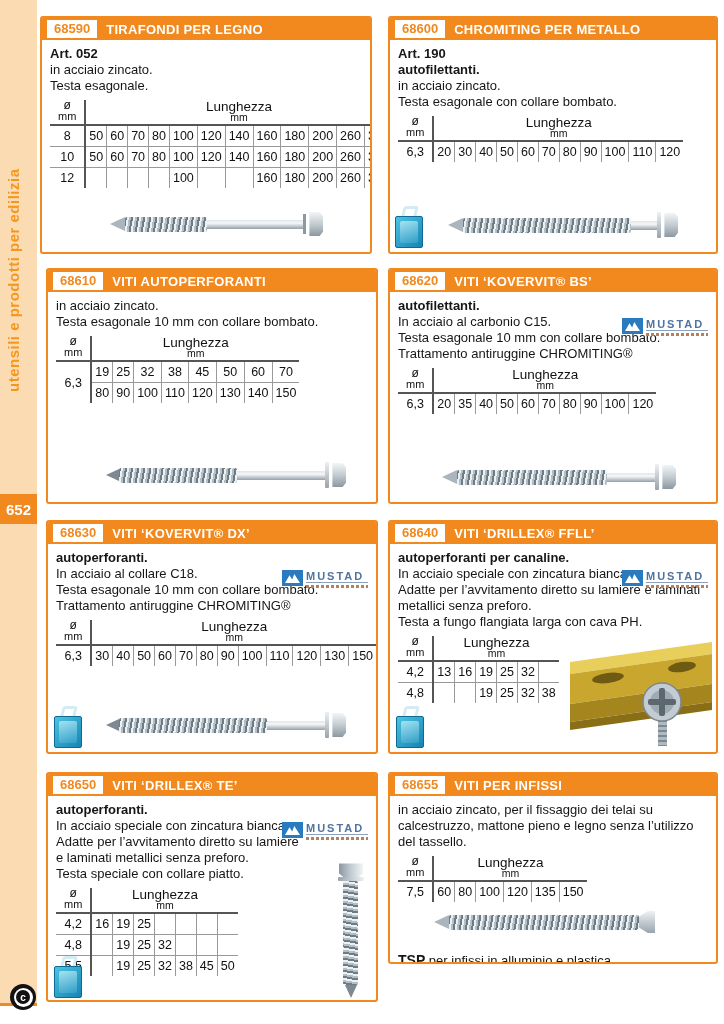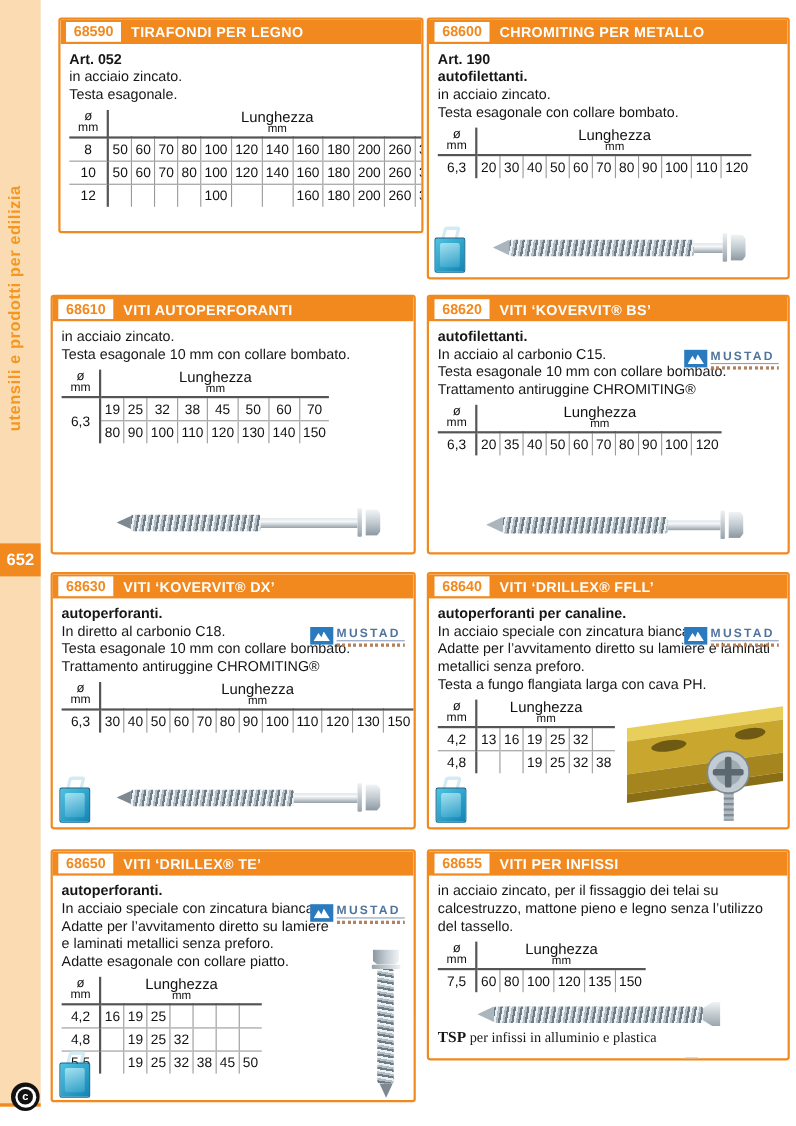--- a/index.html
+++ b/index.html
@@ -78,40 +78,40 @@
     background:linear-gradient(180deg,#f2f5f6,#c3ccd2 50%,#8c97a0);
     clip-path:polygon(20% 0,80% 0,100% 18%,100% 82%,80% 100%,20% 100%); }
   .s-csk { width:16px; height:22px; flex:none;
     background:linear-gradient(180deg,#eef2f4,#9aa5ad);
     clip-path:polygon(0 25%,55% 0,100% 0,100% 100%,55% 100%,0 75%); }
   .s-cyl { width:15px; height:15px; flex:none; border-radius:2px 4px 4px 2px;
     background:linear-gradient(180deg,#d8dee2,#79858e); }
   .v-screw { position:absolute; display:flex; align-items:center; justify-content:center; }
   .v-screw .screw { position:static; transform:rotate(90deg); }
 
-  .variant-label { font-size:13px; line-height:17px; margin-top:0;font-family:Liberation Serif, serif; }
+  .variant-label { font-size:13px; line-height:17px; margin-top:18px; }
   .variant-label b { font-size:14px; }
 
   
   .rail-photo { position:absolute; }
 </style>
 </head>
 <body>
 
 <div class="sidebar">
   <div class="sidebar-label">utensili e prodotti per edilizia</div>
 </div>
 <div class="page-badge">652</div>
 <div class="corner-logo">
   <div class="corner-mid">
     <div class="corner-core">c</div>
   </div>
 </div>
 
-<div class="box" style="left:53px; top:16px; width:332px; height:196px;">
+<div class="box" style="left:40px; top:16px; width:332px; height:238px;">
   <div class="box-header">
     <span class="code-chip">68590</span>
     <span class="box-title">TIRAFONDI PER LEGNO</span>
   </div>
   <div class="box-content">
     <div>
         <div class="desc-line bold">Art. 052</div>
         <div class="desc-line">in acciaio zincato.</div>
         <div class="desc-line">Testa esagonale.</div>
       </div>
@@ -375,21 +375,21 @@
   <div class="box-content">
     <div class="mustad">
       <span class="mustad-sq"></span>
       <span style="width:62px;">
         <span class="mustad-word">MUSTAD</span>
         <span class="mustad-tag" style="display:block;"></span>
       </span>
     </div>
     <div>
         <div class="desc-line bold">autoperforanti.</div>
-        <div class="desc-line">In diretto al carbonio C18.</div>
+        <div class="desc-line">In acciaio al collare C18.</div>
         <div class="desc-line">Testa esagonale 10 mm con collare bombato.</div>
         <div class="desc-line">Trattamento antiruggine CHROMITING®</div>
       </div>
     <div>
         <table class="spec-table">
           <thead>
             <tr>
               <th class="d-head">
                 <div class="sym">ø</div>
                 <div class="unit">mm</div>
@@ -528,21 +528,21 @@
       <span class="mustad-sq"></span>
       <span style="width:62px;">
         <span class="mustad-word">MUSTAD</span>
         <span class="mustad-tag" style="display:block;"></span>
       </span>
     </div>
     <div style="width:246px;">
         <div class="desc-line bold">autoperforanti.</div>
         <div class="desc-line">In acciaio speciale con zincatura bianca.</div>
         <div class="desc-line">Adatte per l’avvitamento diretto su lamiere e laminati metallici senza preforo.</div>
-        <div class="desc-line">Adatte esagonale con collare piatto.</div>
+        <div class="desc-line">Testa speciale con collare piatto.</div>
       </div>
     <div>
         <table class="spec-table">
           <thead>
             <tr>
               <th class="d-head">
                 <div class="sym">ø</div>
                 <div class="unit">mm</div>
               </th>
               <th class="len-head" colspan="7">

